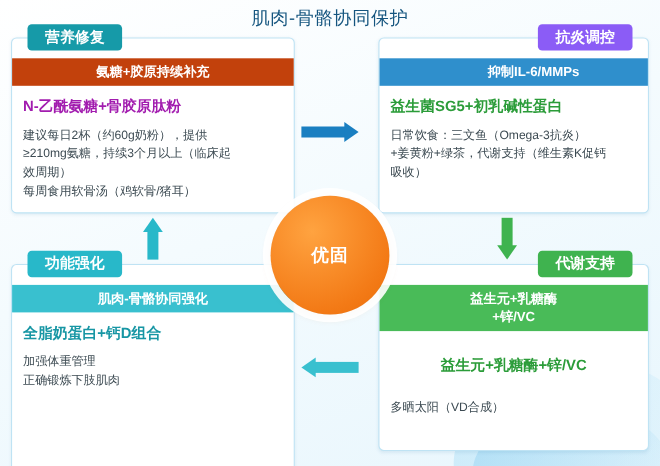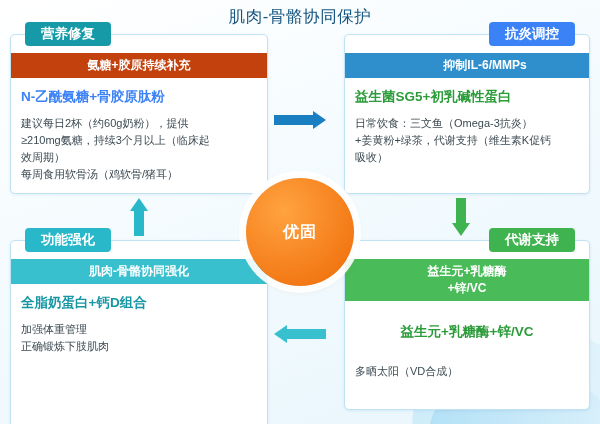--- a/index.html
+++ b/index.html
@@ -75,21 +75,21 @@
     padding: 3px 16px;
     border-radius: 4px;
     font-size: 13.5px;
     font-weight: bold;
     color: #ffffff;
     white-space: nowrap;
   }
   .tab-left { left: 14px; }
   .tab-right { right: 14px; }
   .tab-teal { background: #169aa8; }
-  .tab-blue { background: #3b82f6; }
+  .tab-blue { background: #8b5cf6; }
   .tab-cyan { background: #28b8c9; }
   .tab-green { background: #3fb34f; }
 
   
   .subbar {
     margin: 18px 0 0 0;
     padding: 4px 8px;
     font-size: 12px;
     font-weight: bold;
     color: #ffffff;
@@ -97,21 +97,21 @@
   }
   .subbar-teal { background: #c2410c; }
   .subbar-blue { background: #2f8fcc; padding-left: 44px; }
   .subbar-cyan { background: #39c0cf; }
   .subbar-green { background: #49bb58; }
 
   .key-line {
     margin: 10px 10px 0 10px;
     font-size: 13.5px;
     font-weight: bold;
-    color: #3b82f6;
+    color: #a21caf;
   }
   .key-line.green { color: #2b9c39; }
   .key-line.cyan { color: #1796a4; }
 
   .detail {
     margin: 9px 10px 0 10px;
     font-size: 11px;
     line-height: 1.55;
     color: #3c4a52;
   }

